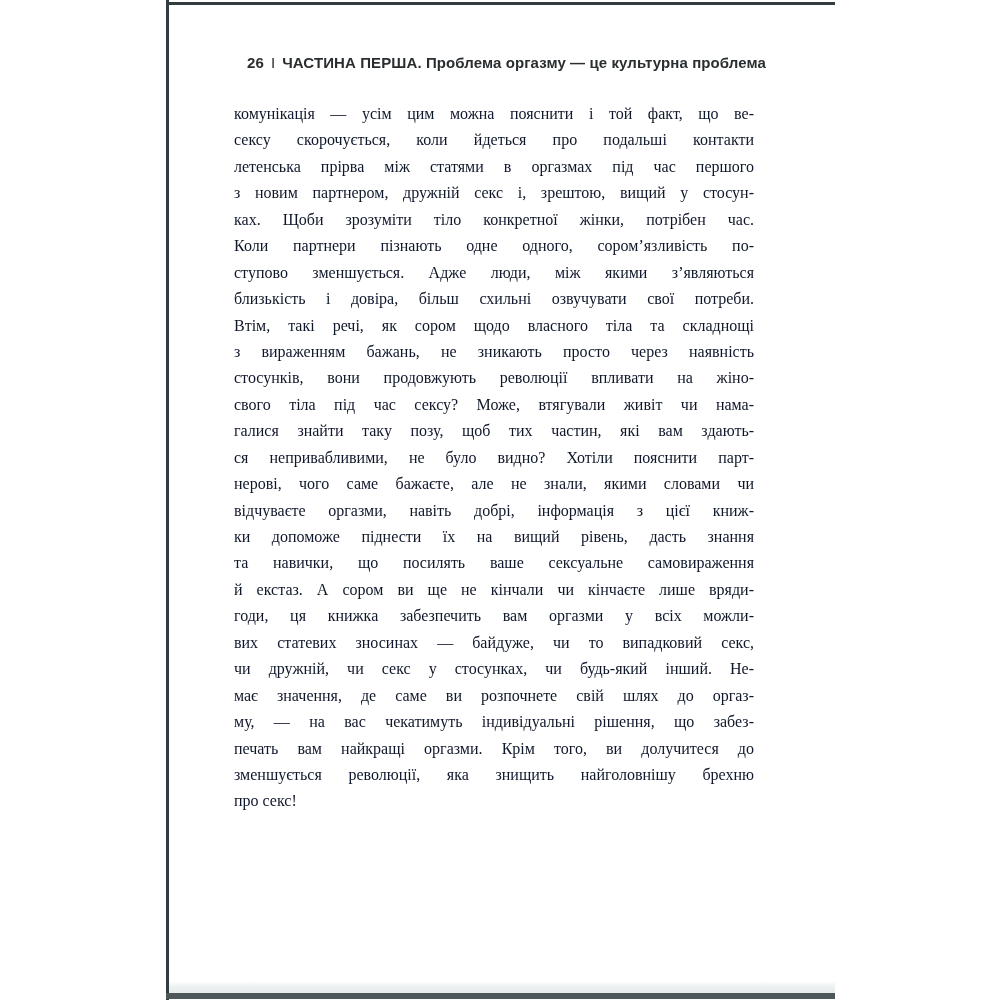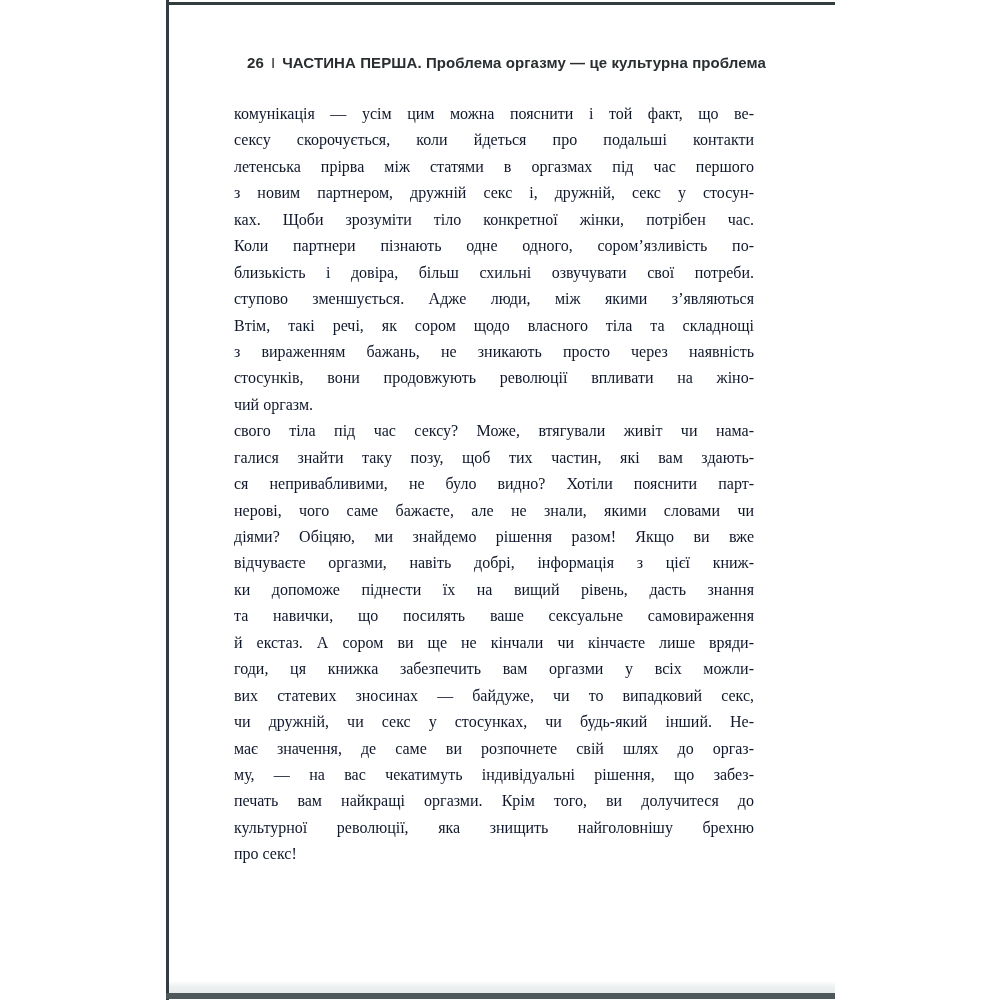--- a/index.html
+++ b/index.html
@@ -104,40 +104,38 @@
   <div class="edge-bottom"></div>
 
   <div class="running-header">
     <span>26</span><span class="sep">І</span><span>ЧАСТИНА ПЕРША. Проблема оргазму — це культурна проблема</span>
   </div>
 
   <div class="body-text" id="bodyText">
       <div class="line">комунікація — усім цим можна пояснити і той факт, що ве-</div>
       <div class="line">сексу скорочується, коли йдеться про подальші контакти</div>
       <div class="line">летенська прірва між статями в оргазмах під час першого</div>
-      <div class="line">з новим партнером, дружній секс і, дружній, секс у стосун-</div>
+      <div class="line">з новим партнером, дружній секс і, зрештою, вищий у стосун-</div>
       <div class="line">ках. Щоби зрозуміти тіло конкретної жінки, потрібен час.</div>
       <div class="line">Коли партнери пізнають одне одного, сором’язливість по-</div>
+      <div class="line">ступово зменшується. Адже люди, між якими з’являються</div>
       <div class="line">близькість і довіра, більш схильні озвучувати свої потреби.</div>
-      <div class="line">ступово зменшується. Адже люди, між якими з’являються</div>
       <div class="line">Втім, такі речі, як сором щодо власного тіла та складнощі</div>
       <div class="line">з вираженням бажань, не зникають просто через наявність</div>
       <div class="line">стосунків, вони продовжують революції впливати на жіно-</div>
-      <div class="line last">чий оргазм.</div>
       <div class="line">свого тіла під час сексу? Може, втягували живіт чи нама-</div>
       <div class="line">галися знайти таку позу, щоб тих частин, які вам здають-</div>
       <div class="line">ся непривабливими, не було видно? Хотіли пояснити парт-</div>
       <div class="line">нерові, чого саме бажаєте, але не знали, якими словами чи</div>
-      <div class="line">діями? Обіцяю, ми знайдемо рішення разом! Якщо ви вже</div>
       <div class="line">відчуваєте оргазми, навіть добрі, інформація з цієї книж-</div>
       <div class="line">ки допоможе піднести їх на вищий рівень, дасть знання</div>
       <div class="line">та навички, що посилять ваше сексуальне самовираження</div>
       <div class="line">й екстаз. А сором ви ще не кінчали чи кінчаєте лише вряди-</div>
       <div class="line">годи, ця книжка забезпечить вам оргазми у всіх можли-</div>
       <div class="line">вих статевих зносинах — байдуже, чи то випадковий секс,</div>
       <div class="line">чи дружній, чи секс у стосунках, чи будь-який інший. Не-</div>
       <div class="line">має значення, де саме ви розпочнете свій шлях до оргаз-</div>
       <div class="line">му, — на вас чекатимуть індивідуальні рішення, що забез-</div>
       <div class="line">печать вам найкращі оргазми. Крім того, ви долучитеся до</div>
-      <div class="line">культурної революції, яка знищить найголовнішу брехню</div>
+      <div class="line">зменшується революції, яка знищить найголовнішу брехню</div>
       <div class="line last">про секс!</div>
     </div>
 </div>
 
 </body></html>

